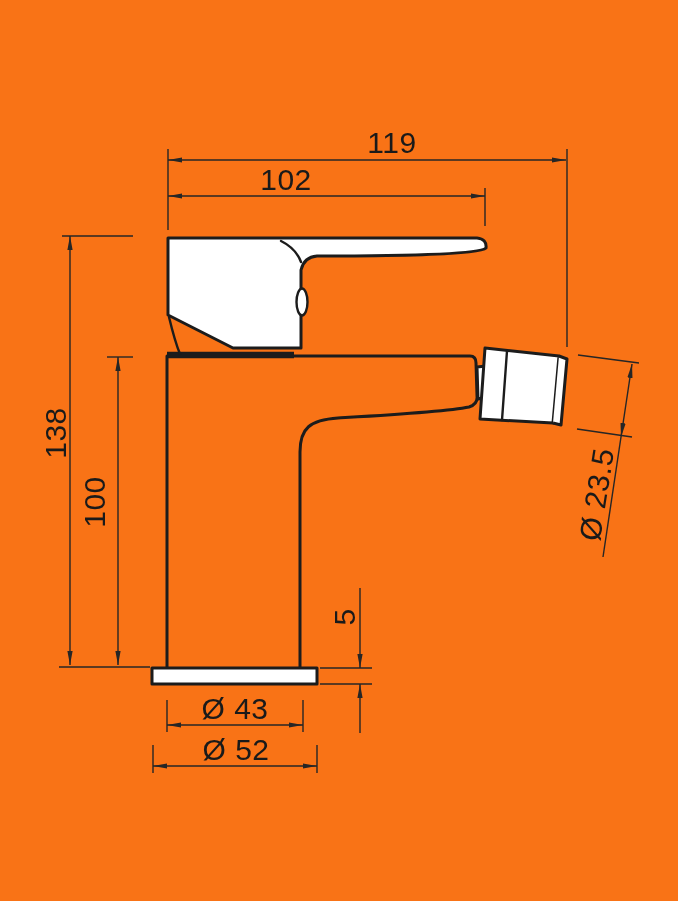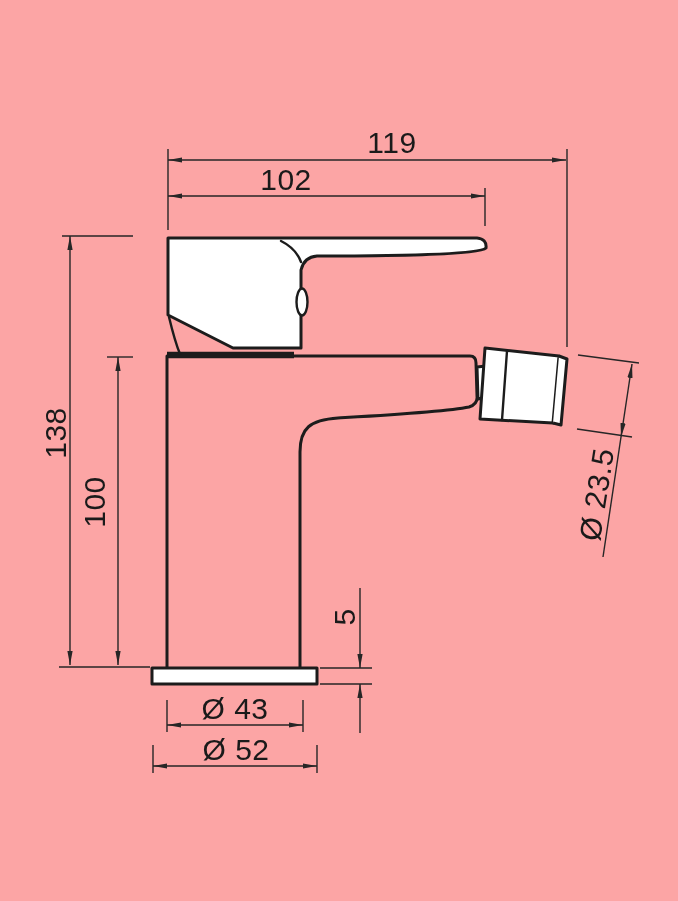--- a/index.html
+++ b/index.html
@@ -1,16 +1,16 @@
 <!DOCTYPE html>
 <html><head>
 <meta charset="utf-8">
 <style>
   html,body{margin:0;padding:0;background:#fff;}
-  .page{position:relative;width:678px;height:901px;background:#fca5a5;overflow:hidden;
+  .page{position:relative;width:678px;height:901px;background:#f97316;overflow:hidden;
         font-family:"Liberation Sans", sans-serif;}
   svg{display:block;}
   .obj{fill:none;stroke:#1c1c1c;stroke-width:3;stroke-linejoin:round;stroke-linecap:round;}
   .objfill{fill:#ffffff;stroke:#1c1c1c;stroke-width:3;stroke-linejoin:round;}
   .thin{fill:none;stroke:#1c1c1c;stroke-width:2.4;stroke-linecap:round;}
   .dim{fill:none;stroke:#262626;stroke-width:1.4;stroke-linecap:butt;}
   .dimtxt{fill:#1a1a1a;font-size:30px;letter-spacing:0.5px;}
 </style>
 </head>
 <body>

